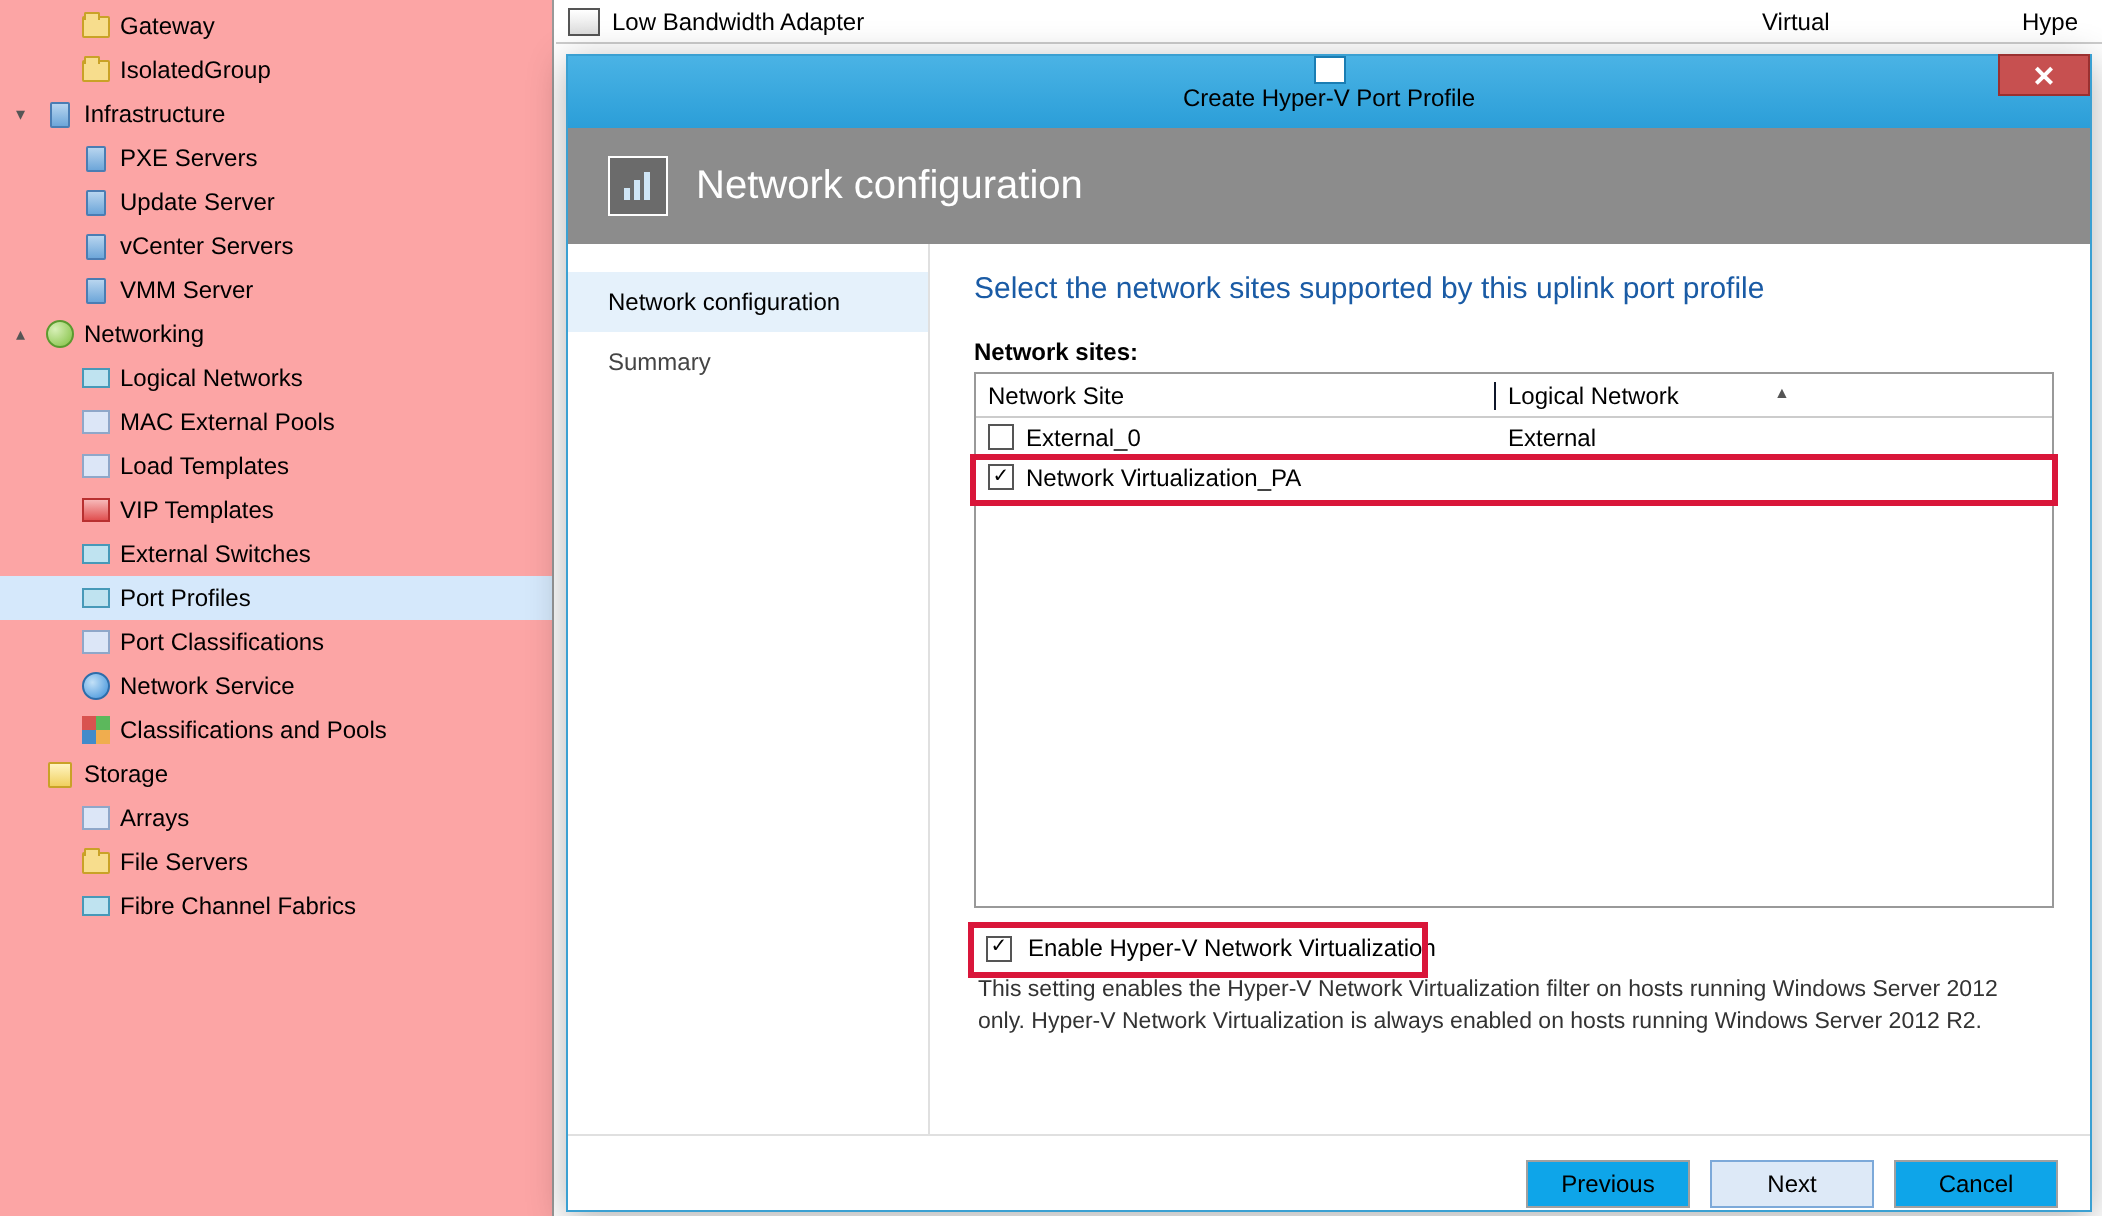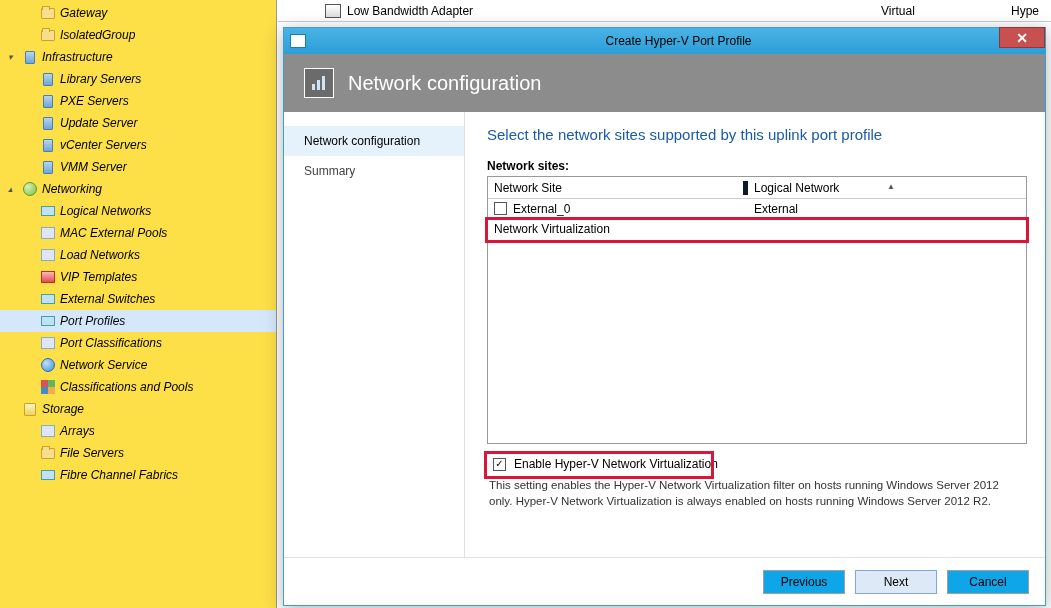--- a/index.html
+++ b/index.html
@@ -1,20 +1,20 @@
 <!DOCTYPE html>
 <html><head>
   <meta charset="utf-8">
   <style>
     * { box-sizing: border-box; margin: 0; padding: 0; font-family: "Segoe UI", Arial, sans-serif; }
     body { width: 1051px; height: 608px; overflow: hidden; background: #fff; font-size: 12px; position: relative; }
 
     .sidebar {
       position: absolute; left: 0; top: 0; width: 277px; height: 608px;
-      background: #fde047; border-right: 1px solid #999; font-style: italic;
+      background: #fca5a5; border-right: 1px solid #999;
     }
     .tree { padding: 2px 0; }
     .tree-item {
       display: flex; align-items: center; height: 22px; padding-left: 8px;
       cursor: default; color: #000;
     }
     .tree-item.selected { background: #d5e8fb; }
     .tree-item.indent1 { padding-left: 26px; }
     .tree-item .expander { width: 12px; display: inline-block; color: #555; font-size: 9px; margin-right: 2px; }
     .tree-item .icon { width: 16px; height: 16px; margin-right: 4px; display: inline-flex; align-items: center; justify-content: center; }
@@ -27,32 +27,32 @@
     .icon-switch { width: 14px; height: 10px; background: #bfe3f0; border: 1px solid #4799b8; }
     .icon-generic { width: 14px; height: 12px; background: #dce6f7; border: 1px solid #8fa7c9; }
     .icon-red { width: 14px; height: 12px; background: linear-gradient(#f7b8b8,#e05050); border: 1px solid #b83030; }
     .icon-color { width: 14px; height: 14px; display: grid; grid-template-columns: 1fr 1fr; grid-template-rows: 1fr 1fr; }
     .icon-color span:nth-child(1){background:#d9534f;} .icon-color span:nth-child(2){background:#5cb85c;}
     .icon-color span:nth-child(3){background:#428bca;} .icon-color span:nth-child(4){background:#f0ad4e;}
     .icon-store { width: 12px; height: 13px; background: linear-gradient(#fff5c2,#f0d060); border: 1px solid #c9a227; border-radius: 1px; }
     .icon-globe { width: 14px; height: 14px; border-radius: 50%; background: radial-gradient(circle at 35% 35%, #c2e0f7, #3b8fd9); border: 1px solid #2d6daa; }
 
     .main { position: absolute; left: 278px; top: 0; right: 0; height: 608px; }
-    .bg-row { display: flex; align-items: center; height: 22px; border-bottom: 1px solid #ccc; font-size: 12px; padding-left: 41px; }
+    .bg-row { display: flex; align-items: center; height: 22px; border-bottom: 1px solid #ccc; font-size: 12px; }
     .bg-row .icon { width: 16px; height: 14px; border: 1px solid #555; margin: 0 6px; background: linear-gradient(#fff,#ddd); }
     .bg-row .col1 { flex: 1; }
     .bg-row .col2 { width: 130px; }
     .bg-row .col3 { width: 40px; }
 
     .wizard {
       position: absolute; left: 283px; top: 27px; width: 763px; height: 579px;
       background: #fff; border: 1px solid #3aa0d2; box-shadow: 0 4px 18px rgba(0,0,0,0.3);
     }
     .wiz-titlebar {
-      height: 26px; background: linear-gradient(#4ab3e5,#2b9ed8); display: flex; align-items: center; position: relative;
+      height: 36px; background: linear-gradient(#4ab3e5,#2b9ed8); display: flex; align-items: center; position: relative; flex-direction: column;
     }
     .wiz-titlebar .wicon { width: 16px; height: 14px; margin: 0 6px; background: #fff; border: 1px solid #1a7db3; }
     .wiz-titlebar .wtitle { flex: 1; text-align: center; color: #000; font-size: 12px; }
     .wiz-close {
       position: absolute; right: 0; top: -1px; width: 46px; height: 21px;
       background: #c75050; color: #fff; display: flex; align-items: center; justify-content: center; font-size: 14px; font-weight: bold;
       border: 1px solid #9a3030;
     }
 
     .wiz-header {
@@ -68,21 +68,21 @@
     .wiz-body { display: flex; height: calc(100% - 26px - 58px - 48px); }
     .wiz-nav { width: 181px; border-right: 1px solid #e0e0e0; padding-top: 14px; }
     .wiz-nav-item { padding: 8px 20px; font-size: 12px; color: #444; cursor: default; }
     .wiz-nav-item.active { background: #e5f1fb; color: #000; }
 
     .wiz-content { flex: 1; padding: 14px 18px 0 22px; position: relative; }
     .content-title { color: #1a5ba5; font-size: 15px; margin-bottom: 16px; }
     .tbl-label { font-size: 12px; margin-bottom: 3px; font-weight: bold; }
     .tbl-wrap { height: 268px; border: 1px solid #999; position: relative; background: #fff; }
     .tbl-head { display: flex; background: #fff; border-bottom: 1px solid #ccc; height: 22px; align-items: center; }
-    .tbl-head .th1 { width: 260px; padding-left: 6px; border-right: 5px solid #0f172a; }
+    .tbl-head .th1 { width: 260px; padding-left: 6px; border-right: 1px solid #0f172a; }
     .tbl-head .th2 { flex: 1; padding-left: 6px; position: relative; }
     .tbl-head .sort-arrow { position: absolute; top: 1px; left: 50%; font-size: 8px; color: #555; }
     .tbl-row { display: flex; height: 20px; align-items: center; }
     .tbl-row .c1 { width: 260px; padding-left: 6px; display: flex; gap: 6px; }
     .tbl-row .c2 { flex: 1; padding-left: 6px; }
     .chk { width: 13px; height: 13px; border: 1px solid #555; display: inline-flex; align-items: center; justify-content: center; font-size: 10px; background: #fff; }
     .chk.checked::after { content: "✓"; color: #000; line-height: 1; }
 
     .highlight-row {
       position: absolute; left: -3px; width: calc(100% + 6px);
@@ -129,27 +129,20 @@
         <span class="icon">
           <span class="icon-server"></span>
         </span>
         <span class="label">Infrastructure</span>
       </div>
       <div class="tree-item indent1">
         <span class="expander"></span>
         <span class="icon">
           <span class="icon-server"></span>
         </span>
-        <span class="label">Library Servers</span>
-      </div>
-      <div class="tree-item indent1">
-        <span class="expander"></span>
-        <span class="icon">
-          <span class="icon-server"></span>
-        </span>
         <span class="label">PXE Servers</span>
       </div>
       <div class="tree-item indent1">
         <span class="expander"></span>
         <span class="icon">
           <span class="icon-server"></span>
         </span>
         <span class="label">Update Server</span>
       </div>
       <div class="tree-item indent1">
@@ -185,21 +178,21 @@
         <span class="icon">
           <span class="icon-generic"></span>
         </span>
         <span class="label">MAC External Pools</span>
       </div>
       <div class="tree-item indent1">
         <span class="expander"></span>
         <span class="icon">
           <span class="icon-generic"></span>
         </span>
-        <span class="label">Load Networks</span>
+        <span class="label">Load Templates</span>
       </div>
       <div class="tree-item indent1">
         <span class="expander"></span>
         <span class="icon">
           <span class="icon-red"></span>
         </span>
         <span class="label">VIP Templates</span>
       </div>
       <div class="tree-item indent1">
         <span class="expander"></span>
@@ -319,21 +312,24 @@
         </div>
         <div id="tblbody">
             <div class="tbl-row">
               <div class="c1">
                 <span class="chk"></span>
                 <span>External_0</span>
               </div>
               <div class="c2">External</div>
             </div>
             <div class="tbl-row">
-              <div class="c2">Network Virtualization</div>
+              <div class="c1">
+                <span class="chk checked"></span>
+                <span>Network Virtualization_PA</span>
+              </div>
             </div>
           </div>
         <div class="highlight-row" style="top:40px;height:26px;"></div>
       </div>
 
       <div class="enable-block">
         <div class="highlight-box" style="left:-3px;top:-3px;width:230px;height:28px;"></div>
         <div class="enable-line">
           <span class="chk checked"></span>
           <span>Enable Hyper-V Network Virtualization</span>

